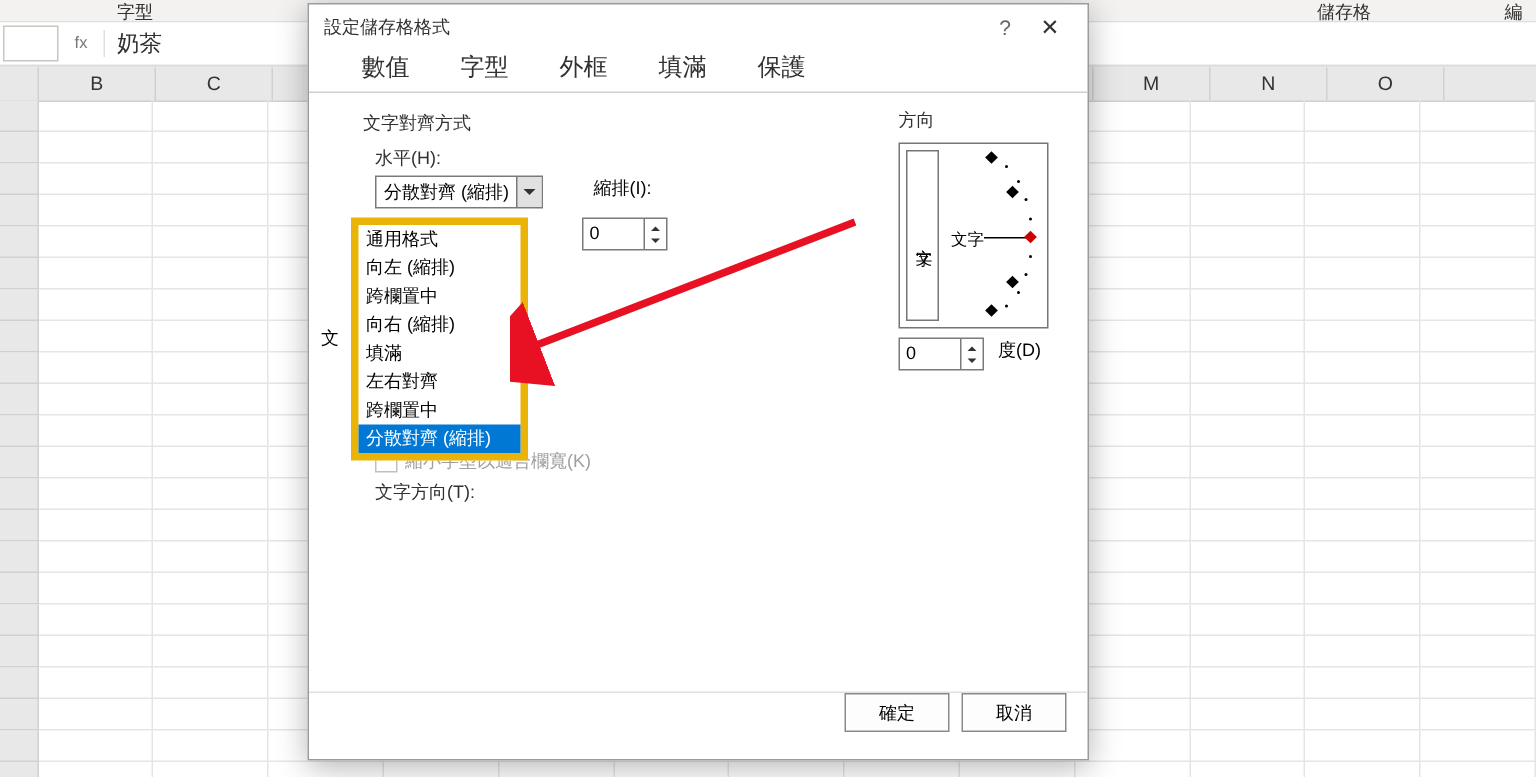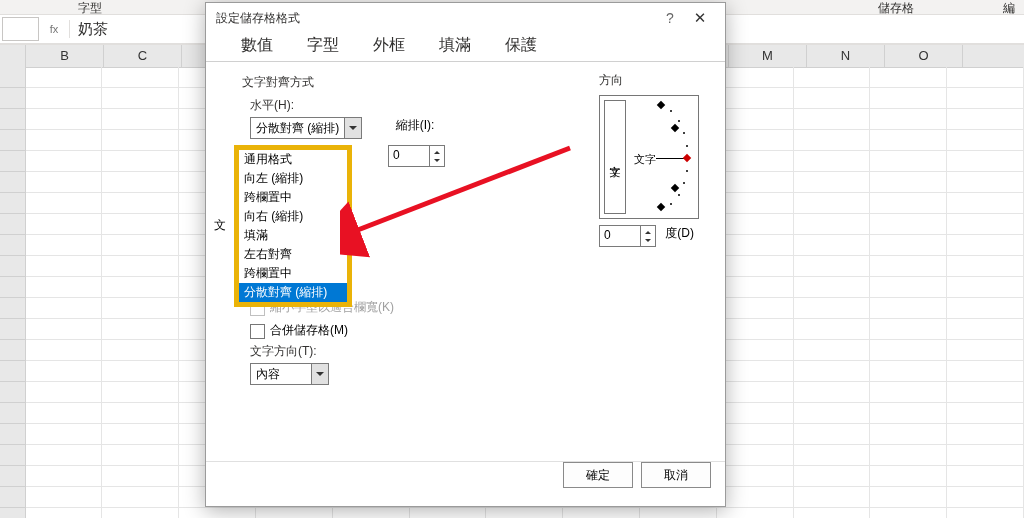--- a/index.html
+++ b/index.html
@@ -35,21 +35,21 @@
 .combo-btn::after{content:"";border:4px solid transparent;border-top-color:#333;margin-top:3px}
 .spinner{display:inline-flex;border:1px solid #7a7a7a;height:20px;margin-left:6px;vertical-align:top}
 .spinner-text{width:32px;padding:2px 4px;font-size:12px}
 .spinner-btns{width:14px;display:flex;flex-direction:column;border-left:1px solid #7a7a7a}
 .spinner-up,.spinner-down{flex:1;display:flex;align-items:center;justify-content:center;cursor:pointer}
 .spinner-up::after{content:"";border:3px solid transparent;border-bottom-color:#333}
 .spinner-down::after{content:"";border:3px solid transparent;border-top-color:#333;margin-top:2px}
 .dropdown-list{position:absolute;left:28px;top:83px;width:108px;background:#fff;border:5px solid #eab308;z-index:10}
 .dd-item{padding:1px 5px;font-size:12px;cursor:pointer}
 .dd-item.selected{background:#0078d4;color:#fff}
-.chk-row{margin:6px 0 4px 8px;display:flex;align-items:flex-end;gap:5px}
+.chk-row{margin:6px 0 4px 8px;display:flex;align-items:center;gap:5px}
 .chk{width:13px;height:13px;border:1px solid #767676;display:inline-block}
 .chk.disabled{border-color:#c0c0c0}
 .chk-label{font-size:12px}
 .chk-label.disabled{color:#a0a0a0}
 .orientation{position:absolute;right:26px;top:8px}
 .orient-box{width:98px;height:122px;border:1px solid #767676;margin-top:3px;position:relative;background:#fff}
 .orient-vert{position:absolute;left:4px;top:4px;width:20px;height:112px;border:1px solid #767676;display:flex;flex-direction:column;align-items:center;justify-content:center;font-size:11px;line-height:14px}
 .orient-dial{position:absolute;left:30px;top:4px;width:62px;height:112px}
 .orient-text{position:absolute;left:4px;top:52px;font-size:11px}
 .orient-line{position:absolute;left:26px;top:58px;width:28px;height:1px;background:#000}
@@ -487,33 +487,23 @@
       <div class="dd-item selected">分散對齊 (縮排)</div>
     </div>
 
     <div style="position:absolute;left:8px;top:155px;font-size:12px">文</div>
 
     <div style="margin-top:132px">
       <div class="chk-row">
         <span class="chk disabled"></span>
         <span class="chk-label disabled">縮小字型以適合欄寬(K)</span>
       </div>
-      <div class="chk-row">
-        <span class="chk"></span>
-        <span class="chk-label">合併儲存格(M)</span>
-      </div>
     </div>
 
     <div class="field-label">文字方向(T):</div>
-    <div style="margin-left:8px">
-      <div class="combo">
-        <span class="combo-text" style="min-width:50px">內容</span>
-        <span class="combo-btn"></span>
-      </div>
-    </div>
 
     <div class="orientation">
       <div class="section-label">方向</div>
       <div class="orient-box">
         <div class="orient-vert">
           <span style="writing-mode:vertical-rl">文字</span>
         </div>
         <div class="orient-dial">
           <span class="orient-text">文字</span>
           <span class="orient-line"></span>

